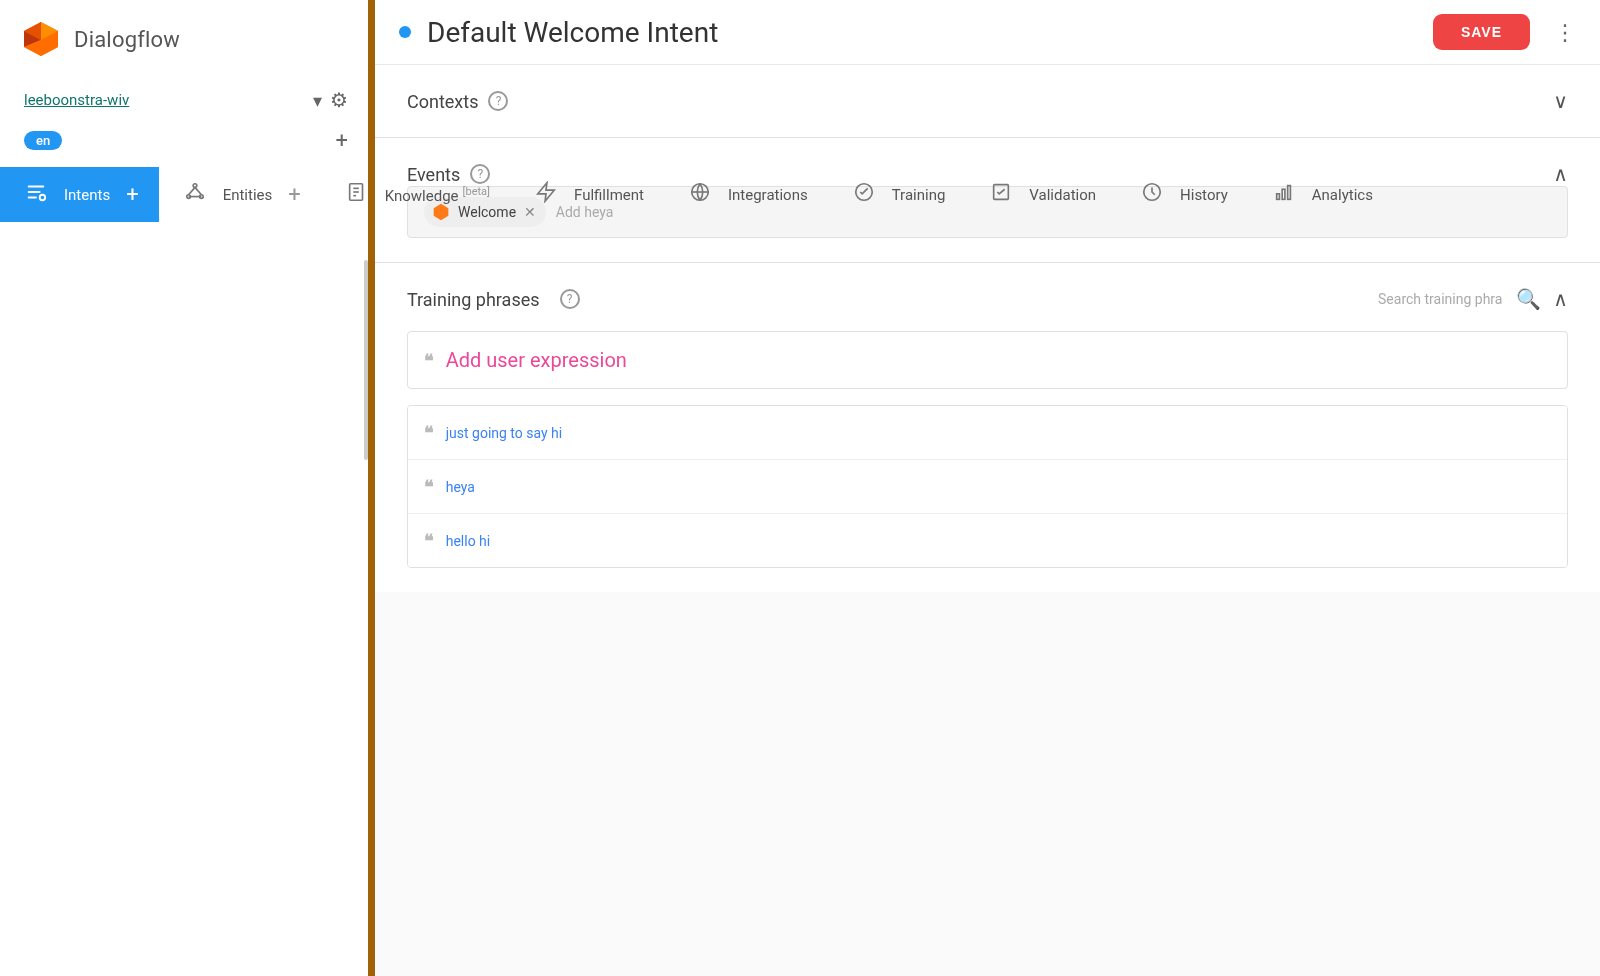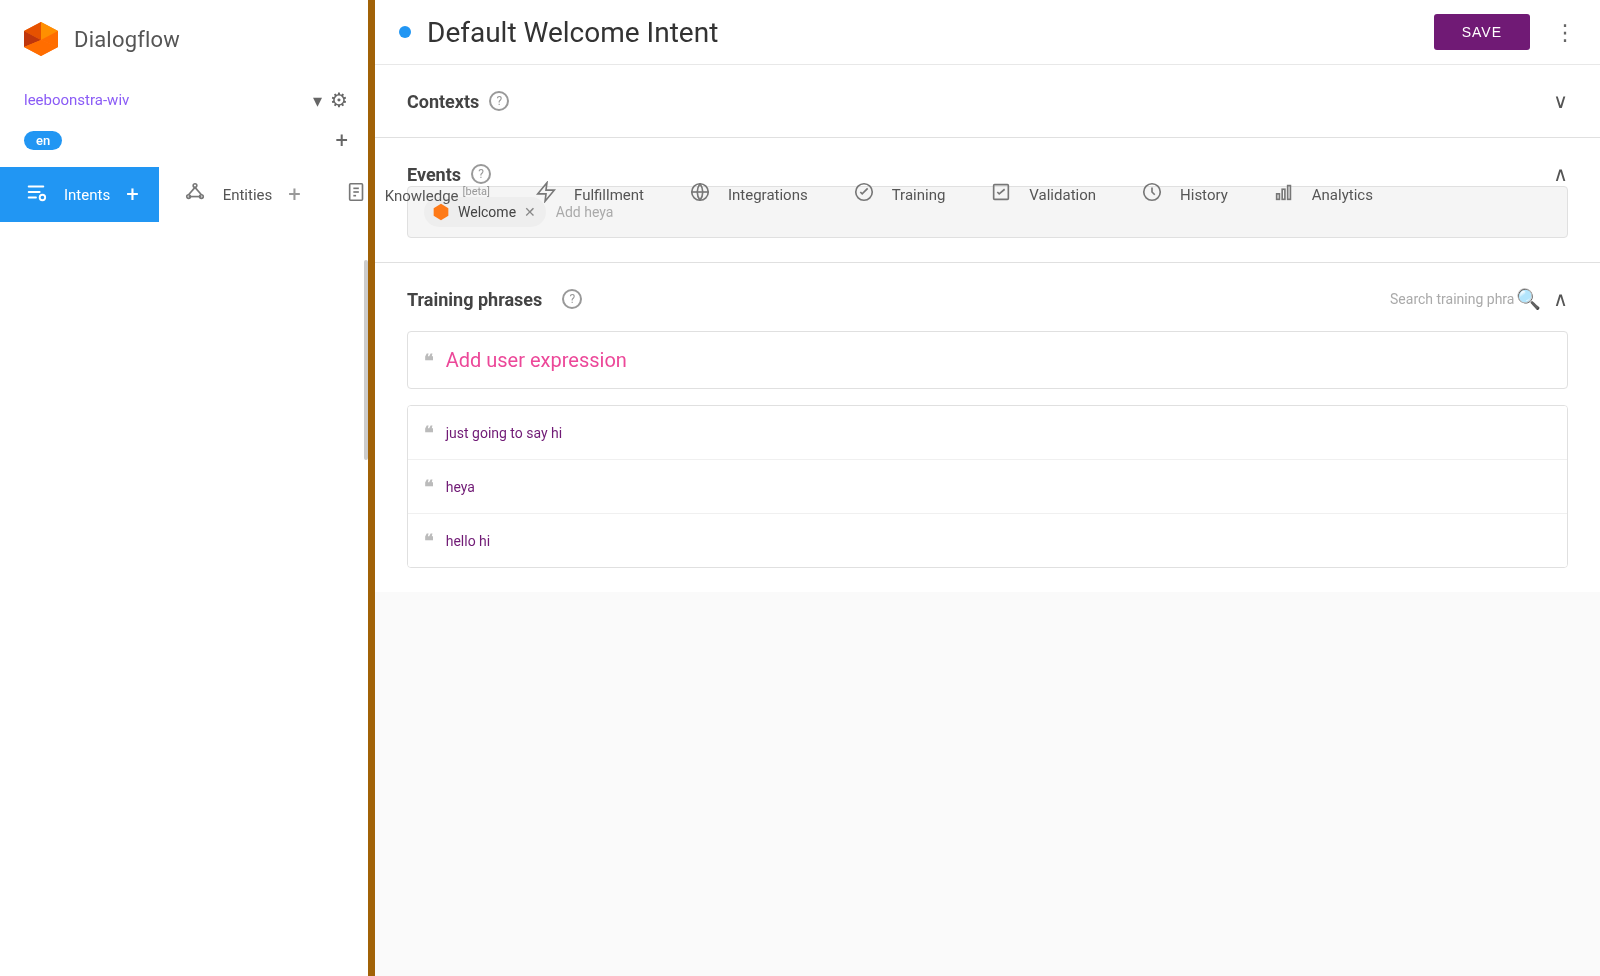--- a/index.html
+++ b/index.html
@@ -38,22 +38,23 @@
 
     .sidebar-agent {
       display: flex;
       align-items: center;
       padding: 10px 20px 10px 24px;
       gap: 8px;
     }
 
     .agent-name {
       font-size: 15px;
-      color: #8b5cf6;
+      color: #0f766e;
       flex: 1;
+      text-decoration: underline;
     }
 
     .agent-dropdown {
       color: #666;
       cursor: pointer;
       font-size: 18px;
     }
 
     .agent-settings {
       color: #666;
@@ -188,28 +189,28 @@
     }
 
     .header-title {
       font-size: 28px;
       color: #333;
       font-weight: 400;
       flex: 1;
     }
 
     .header-save-btn {
-      background: #701a75;
+      background: #ef4444;
       color: #fff;
       border: none;
       padding: 10px 28px;
       font-size: 14px;
-      font-weight: 400;
+      font-weight: 700;
       letter-spacing: 1px;
-      border-radius: 3px;
+      border-radius: 9px;
       cursor: pointer;
     }
 
     .header-more {
       font-size: 22px;
       color: #666;
       cursor: pointer;
       margin-left: 8px;
     }
 
@@ -234,21 +235,21 @@
 
     .section-title-row {
       display: flex;
       align-items: center;
       gap: 10px;
     }
 
     .section-title {
       font-size: 18px;
       color: #444;
-      font-weight: 700;
+      font-weight: 400;
     }
 
     .section-help {
       width: 20px;
       height: 20px;
       border-radius: 50%;
       border: 2px solid #999;
       display: flex;
       align-items: center;
       justify-content: center;
@@ -319,21 +320,21 @@
     .training-title-row {
       display: flex;
       align-items: center;
       gap: 20px;
       flex: 1;
     }
 
     .training-search {
       display: flex;
       align-items: center;
-      gap: 2px;
+      gap: 14px;
       color: #aaa;
       font-size: 14px;
       cursor: pointer;
       margin-left: 10px;
     }
 
     .search-icon {
       font-size: 20px;
       color: #666;
     }
@@ -380,21 +381,21 @@
       border-bottom: 1px solid #f0f0f0;
       background: #fff;
     }
 
     .phrase-item:last-child {
       border-bottom: none;
     }
 
     .phrase-text {
       font-size: 14px;
-      color: #701a75;
+      color: #3b82f6;
     }
   </style>
 </head>
 <body>
 
 <div class="sidebar">
 
   <div class="sidebar-logo">
     <svg class="logo-icon" viewBox="0 0 42 42" xmlns="http://www.w3.org/2000/svg">
       <polygon points="21,4 38,13 38,29 21,38 4,29 4,13" fill="#FF6D00" opacity="0.9"></polygon>

